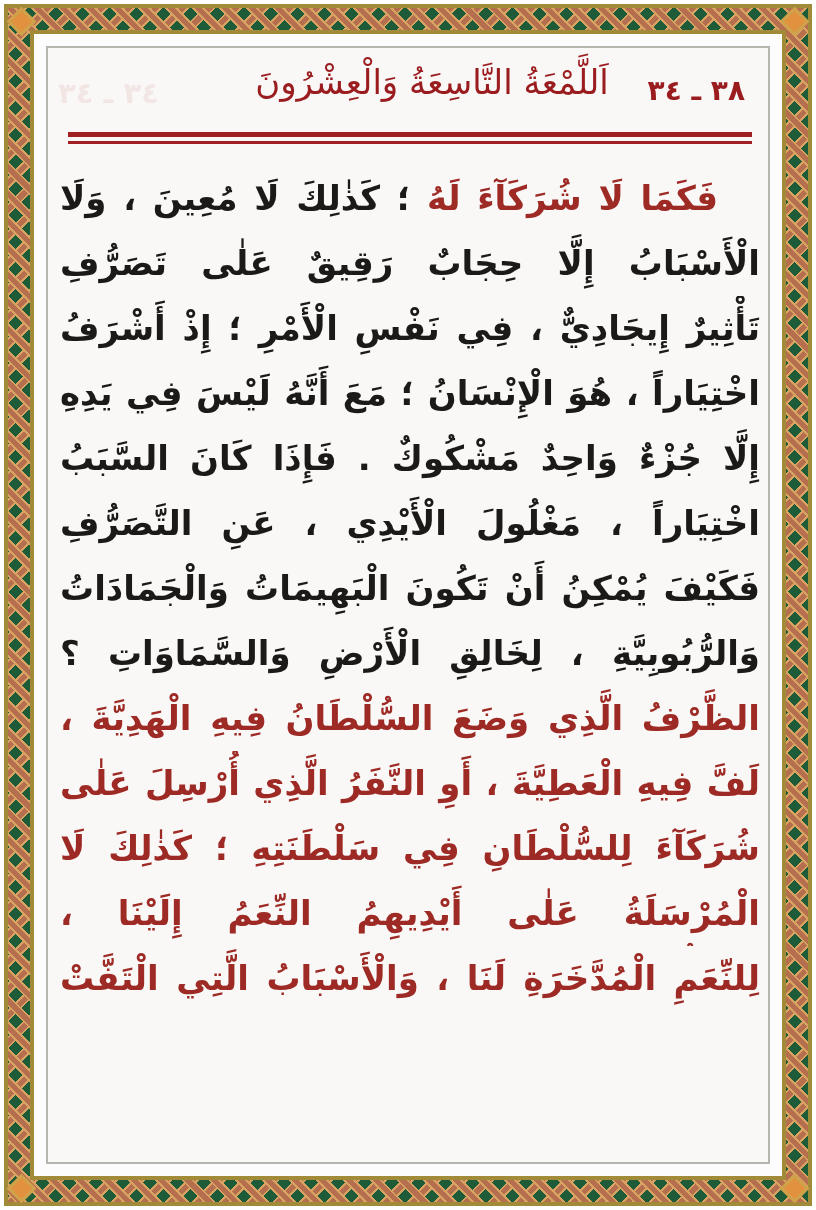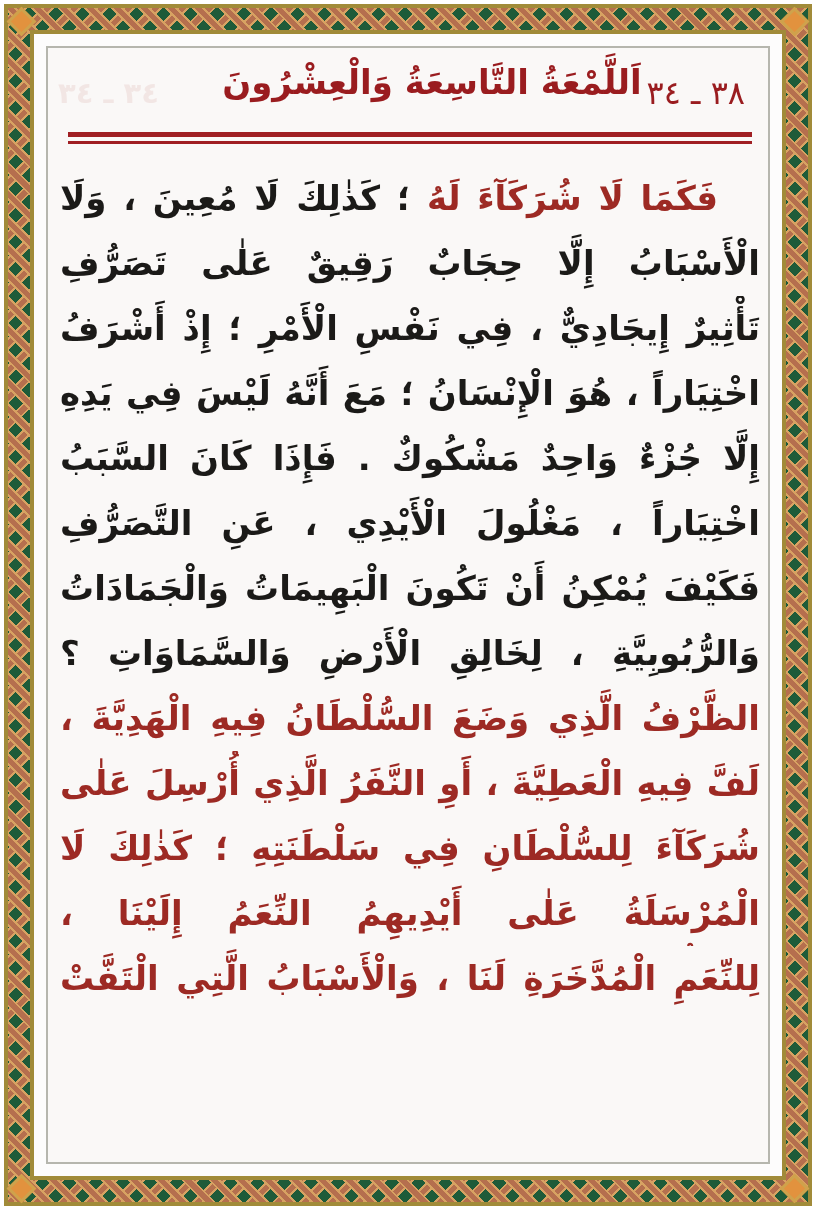--- a/index.html
+++ b/index.html
@@ -24,25 +24,25 @@
   
   .content{position:absolute;inset:48px;}
 
   .ghost-numbers{
     position:absolute;left:10px;top:28px;
     font-size:29px;font-weight:bold;color:#f2e6e4;
     direction:ltr;unicode-bidi:bidi-override;letter-spacing:4px;
   }
   .page-title{
     position:absolute;left:0;right:0;top:14px;text-align:center;
-    font-size:34px;font-weight:bold;color:#9a1c1f;margin-left:48px;
+    font-size:34px;font-weight:normal;color:#9a1c1f;margin-left:48px;
   }
   .page-numbers{
     position:absolute;right:23px;top:26px;
-    font-size:32px;font-weight:normal;color:#9a1c1f;
+    font-size:28px;font-weight:bold;color:#9a1c1f;
     direction:ltr;unicode-bidi:bidi-override;letter-spacing:4px;
   }
   .header-rule{
     position:absolute;top:84px;left:20px;right:16px;height:4px;
     border-top:5px solid #a01f23;border-bottom:3px solid #a01f23;
   }
 
   .body-text{position:absolute;top:118px;left:12px;right:8px;direction:rtl;}
   .line{
     height:65px;line-height:64px;overflow:hidden;

